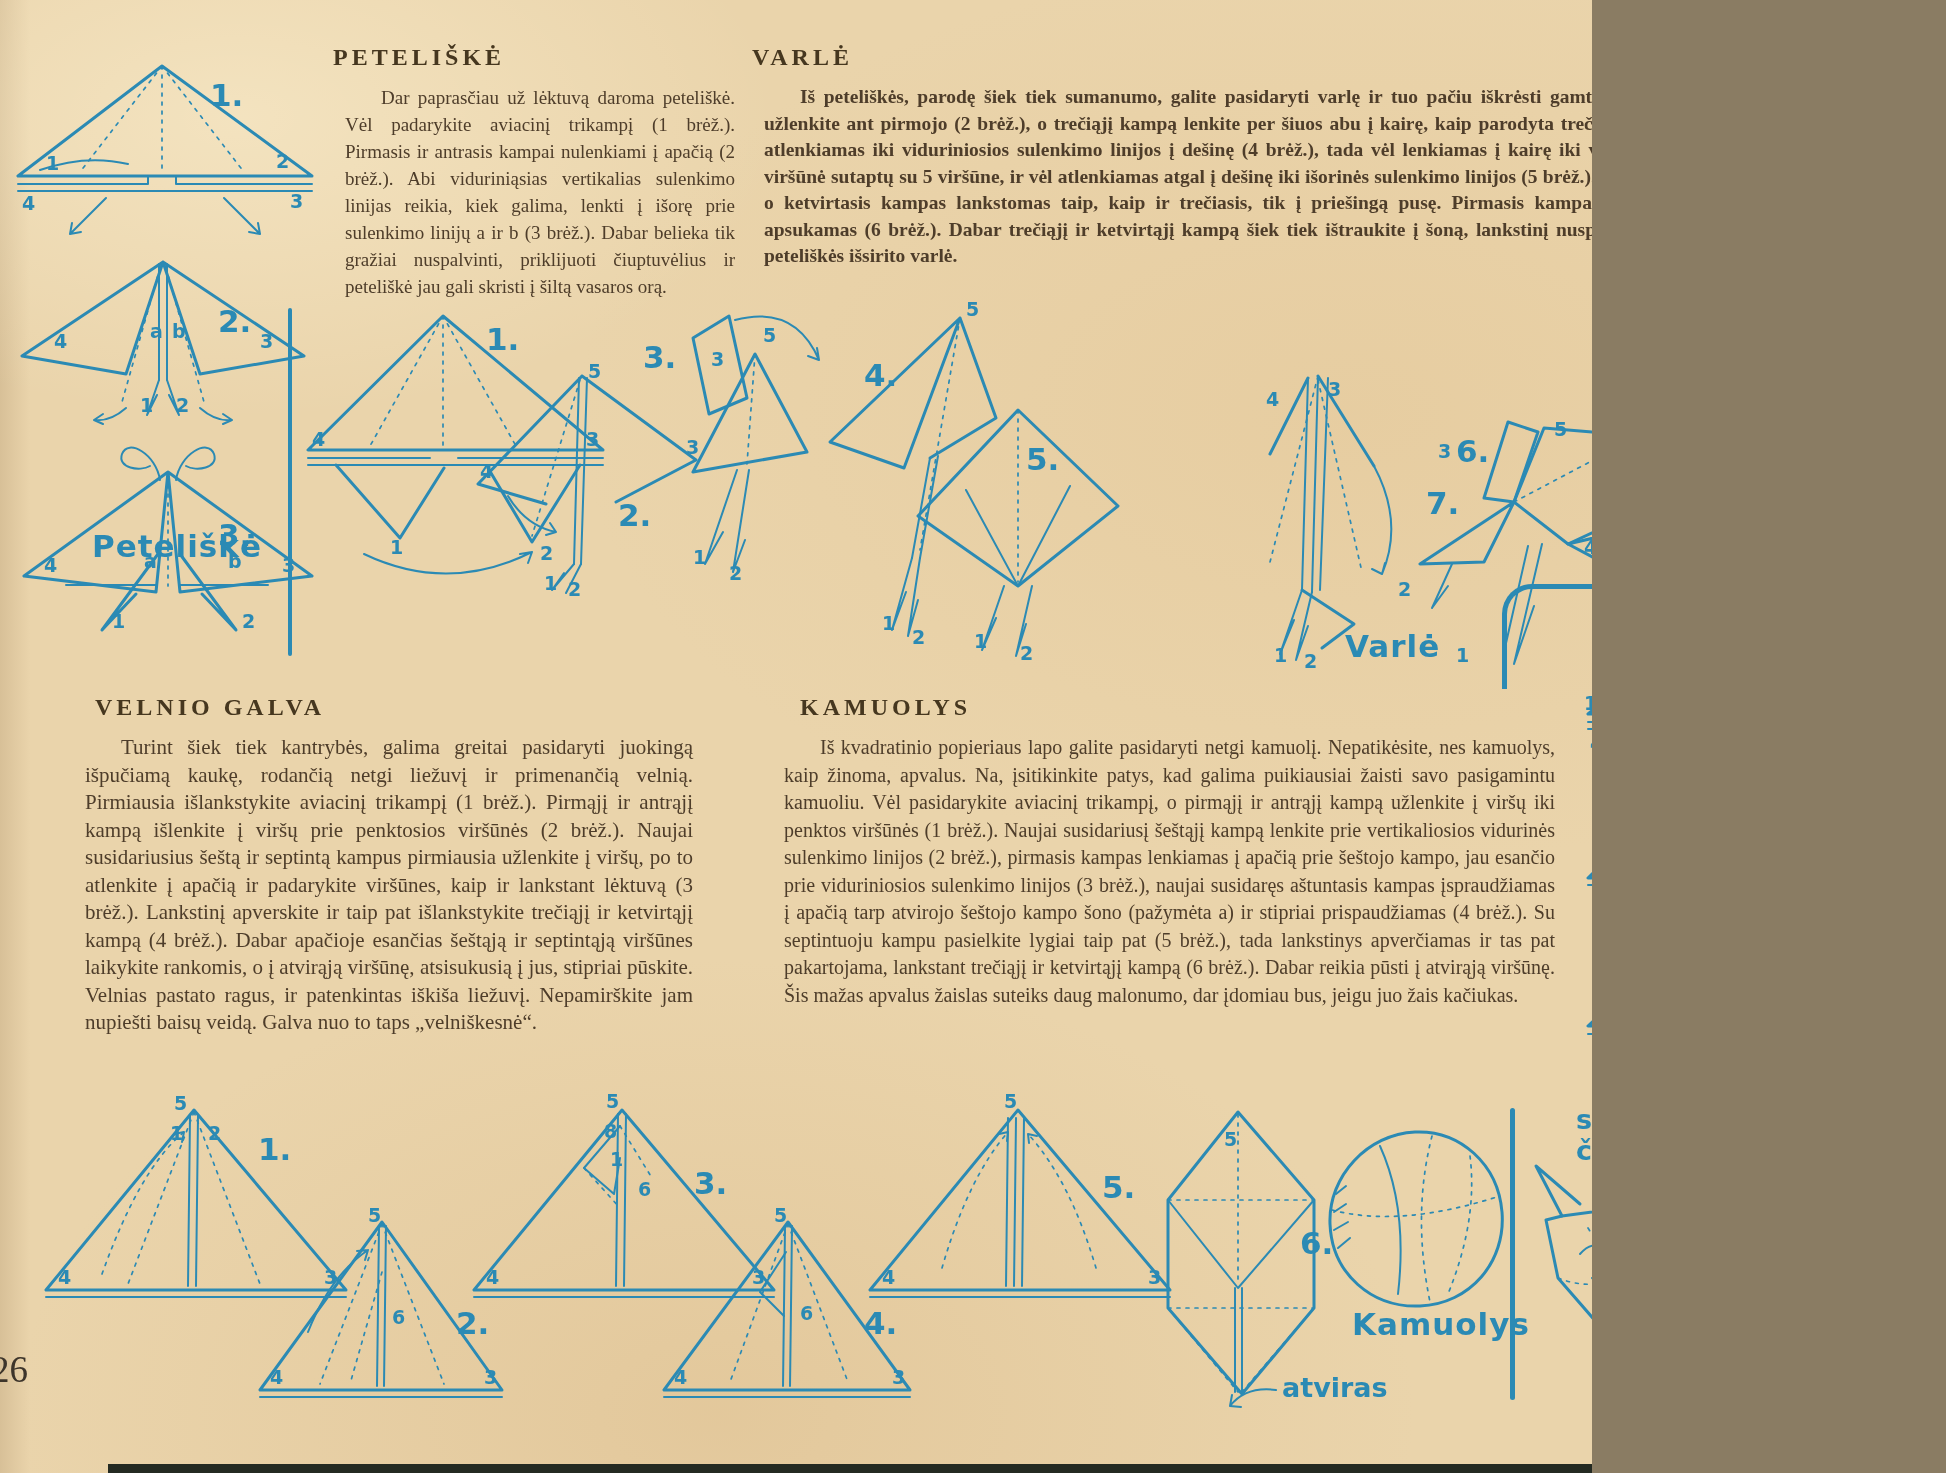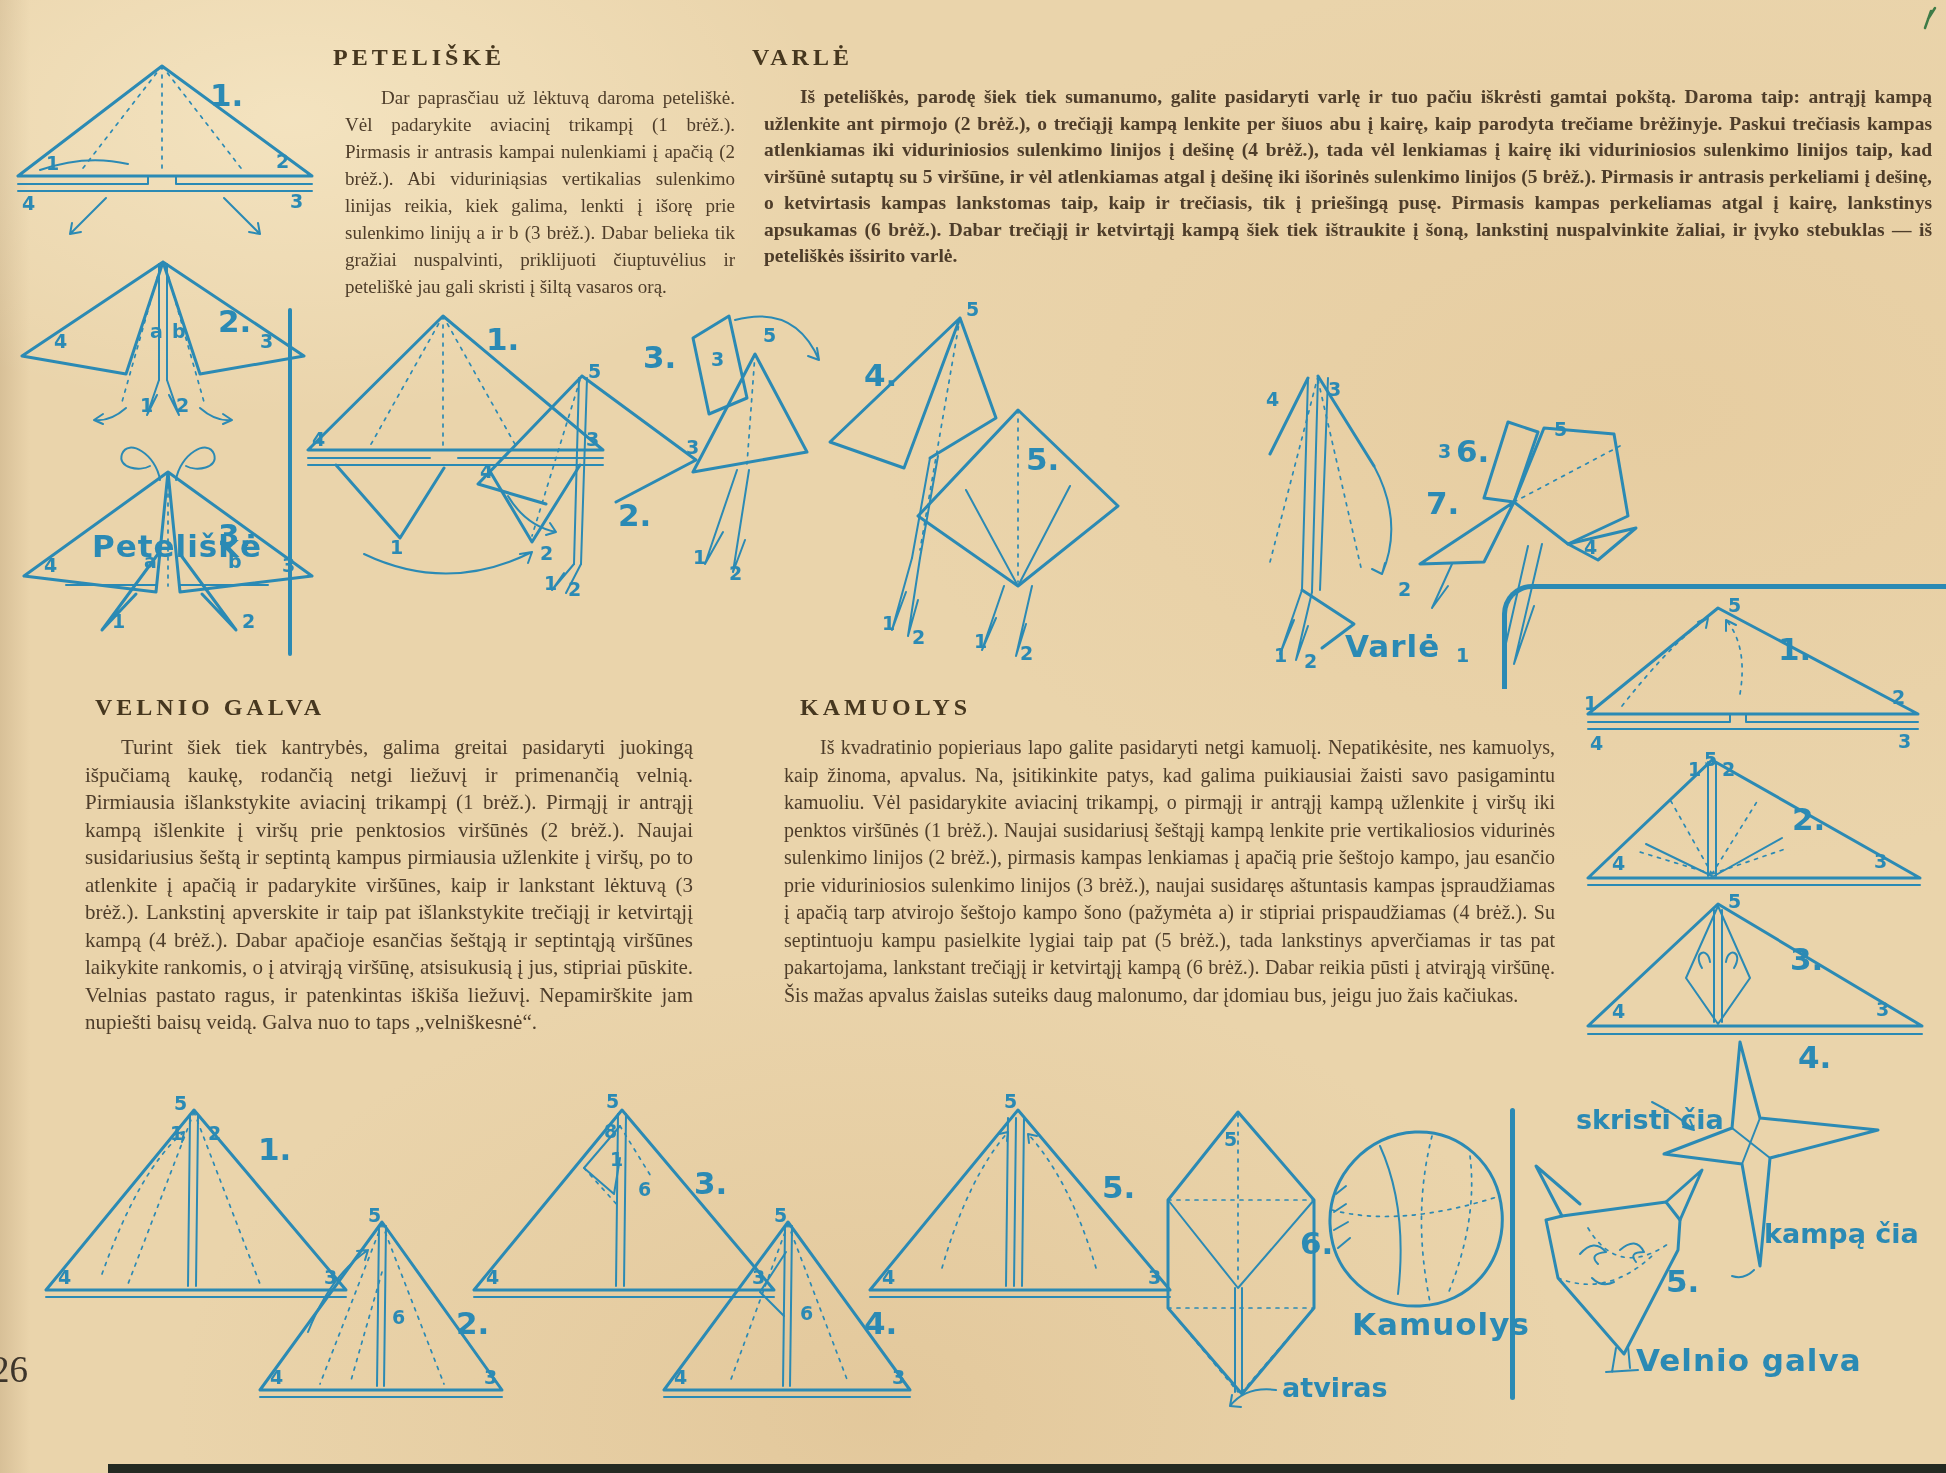--- a/index.html
+++ b/index.html
@@ -1,17 +1,17 @@
 <!DOCTYPE html>
 <html><head>
 <meta charset="utf-8">
 <style>
   html,body{margin:0;padding:0;background:#8a7c63;}
   #page{
-    position:relative;width:1946px;height:1473px;overflow:hidden;
+    position:relative;width:1592px;height:1473px;overflow:hidden;
     background-color:#ead4ab;
     background-image:
       radial-gradient(ellipse 900px 500px at 15% 8%, rgba(255,245,216,.45), transparent 60%),
       radial-gradient(ellipse 1200px 700px at 85% 28%, rgba(224,192,142,.35), transparent 65%),
       radial-gradient(ellipse 1000px 650px at 45% 96%, rgba(216,182,132,.40), transparent 70%),
       linear-gradient(90deg, rgba(150,120,82,.22), rgba(150,120,82,0) 30px);
     font-family:"Liberation Serif", serif;color:#4a3a28;
   }
   .txt{position:absolute;}
   .sec-title{margin:0 0 13px 0;font:bold 24px "Liberation Serif",serif;letter-spacing:4px;color:#46371f;}

